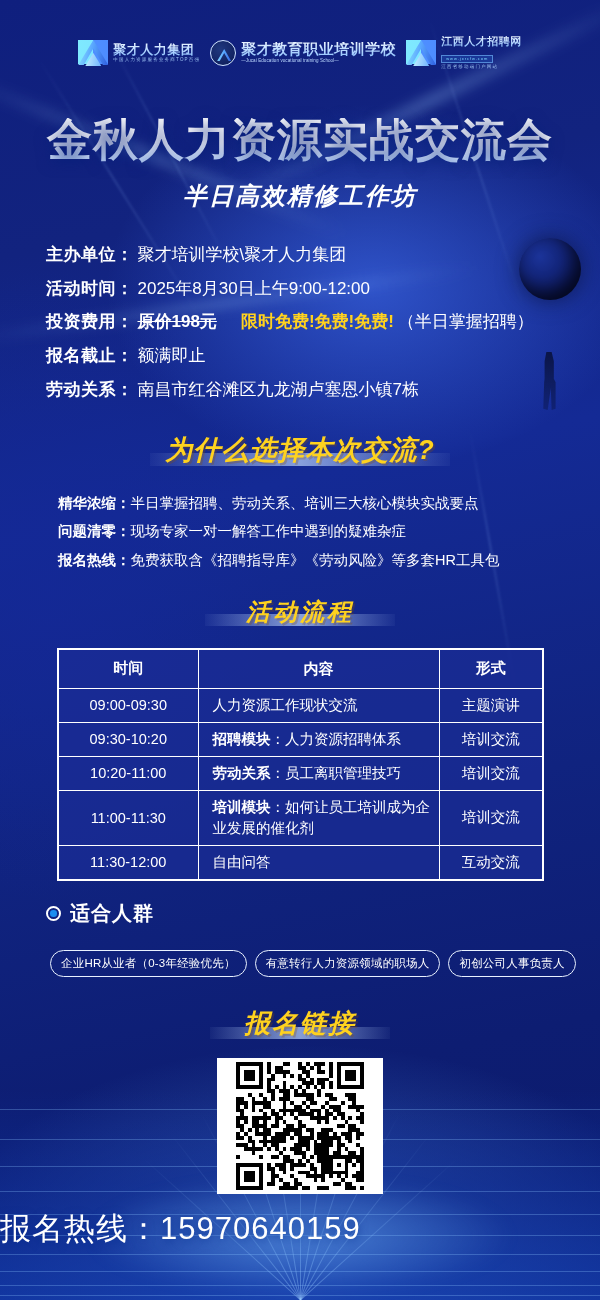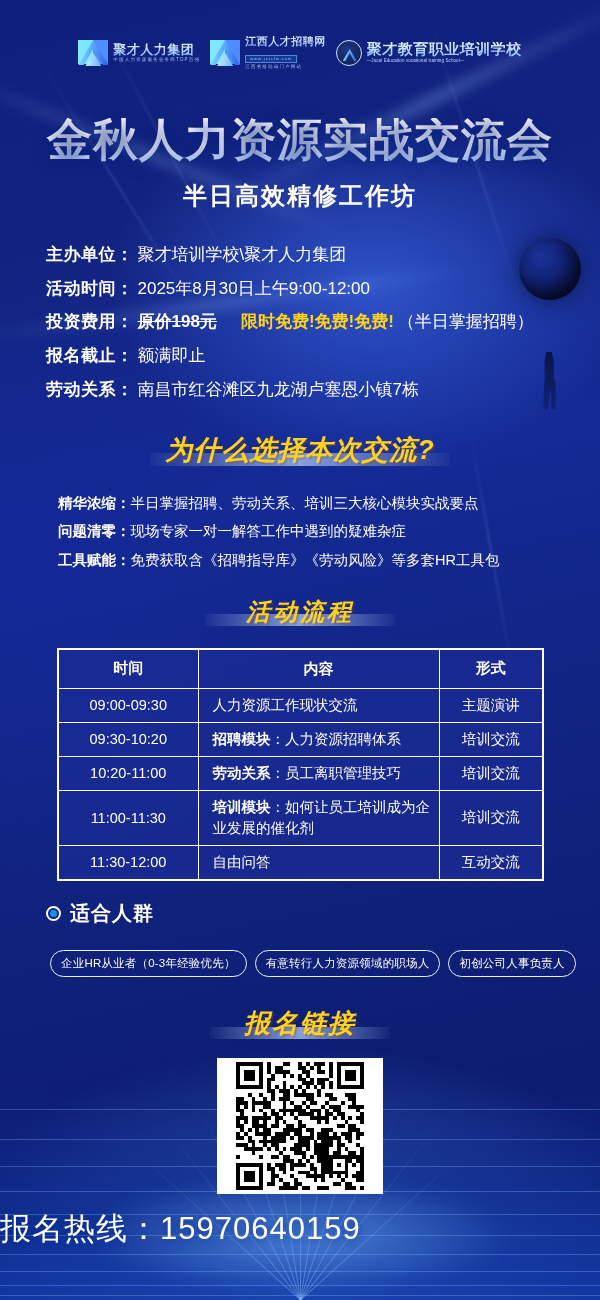--- a/index.html
+++ b/index.html
@@ -66,21 +66,21 @@
 
   
   #title { position:absolute; top:118px; left:0; width:600px; text-align:center;
            font-family:"Liberation Serif","DejaVu Serif",serif; font-weight:700;
            font-size:45px; letter-spacing:1px; line-height:1;
            background:linear-gradient(180deg,#ffffff 55%,#c3ddff 100%);
            -webkit-background-clip:text; background-clip:text; color:transparent;
            text-shadow:0 3px 14px rgba(0,30,120,.7); }
   #subtitle { position:absolute; top:180px; left:0; width:600px; text-align:center;
               font-family:"Liberation Serif","DejaVu Serif",serif; font-weight:700;
-              font-size:24px; letter-spacing:2px; color:#ffffff; }
+              font-size:24px; letter-spacing:2px; color:#ffffff;font-style:italic; }
 
   
   #info { position:absolute; top:243px; left:46px; width:520px; }
   .irow { display:flex; align-items:baseline; margin-bottom:9px; font-size:17px; line-height:1.45; white-space:nowrap; }
   .ikey { font-weight:700; letter-spacing:.5px; flex:0 0 auto; }
   .ival { margin-left:4px; }
   .strike { text-decoration:line-through; font-weight:700; }
   .hot { color:#ffd21e; font-weight:700; margin-left:24px; }
   .paren { margin-left:4px; }
 
@@ -189,42 +189,42 @@
       <div class="mark-tri">
         <div class="tri"></div>
           <div class="tri2"></div>
       </div>
       <div class="logo-txt">
         <div class="logo-cn">聚才人力集团</div>
         <div class="logo-sub">中国人力资源服务业务商TOP百强</div>
       </div>
     </div>
 
-    <div class="logo logo3">
-      <div class="mark-tri">
-        <div class="tri"></div>
-          <div class="tri2"></div>
-      </div>
-      <div class="logo-txt">
-        <div class="logo-cn">江西人才招聘网</div>
-        <div class="urlbox">www.jxrcfw.com</div>
-        <div class="logo-sub">江西省移动端门户网站</div>
-      </div>
-    </div>
-
     <div class="logo center">
       <div class="seal">
           <div class="tri"></div>
         </div>
       <div class="logo-txt">
         <div class="logo-cn">聚才教育职业培训学校</div>
         <div class="logo-en">—Jucai Education vocational training School—</div>
       </div>
     </div>
 
+    <div class="logo logo3">
+      <div class="mark-tri">
+        <div class="tri"></div>
+          <div class="tri2"></div>
+      </div>
+      <div class="logo-txt">
+        <div class="logo-cn">江西人才招聘网</div>
+        <div class="urlbox">www.jxrcfw.com</div>
+        <div class="logo-sub">江西省移动端门户网站</div>
+      </div>
+    </div>
+
   </div>
 
   <div id="title">金秋人力资源实战交流会</div>
   <div id="subtitle">半日高效精修工作坊</div>
 
   <div id="info">
     <div class="irow">
       <span class="ikey">主办单位：</span>
       <span class="ival">聚才培训学校\聚才人力集团</span>
     </div>
@@ -254,21 +254,21 @@
   </div>
 
   <div id="whylist">
     <div class="wrow">
       <span class="wkey">精华浓缩：</span><span>半日掌握招聘、劳动关系、培训三大核心模块实战要点</span>
     </div>
     <div class="wrow">
       <span class="wkey">问题清零：</span><span>现场专家一对一解答工作中遇到的疑难杂症</span>
     </div>
     <div class="wrow">
-      <span class="wkey">工具赋能：</span><span>免费获取含《招聘指导库》《劳动风险》等多套HR工具包</span>
+      <span class="wkey">报名热线：</span><span>免费获取含《招聘指导库》《劳动风险》等多套HR工具包</span>
     </div>
   </div>
 
   <div class="sechead" id="flow-head">
     <div class="band"></div>
     <span class="txt">活动流程</span>
   </div>
 
   <table id="sched">
     <thead>

